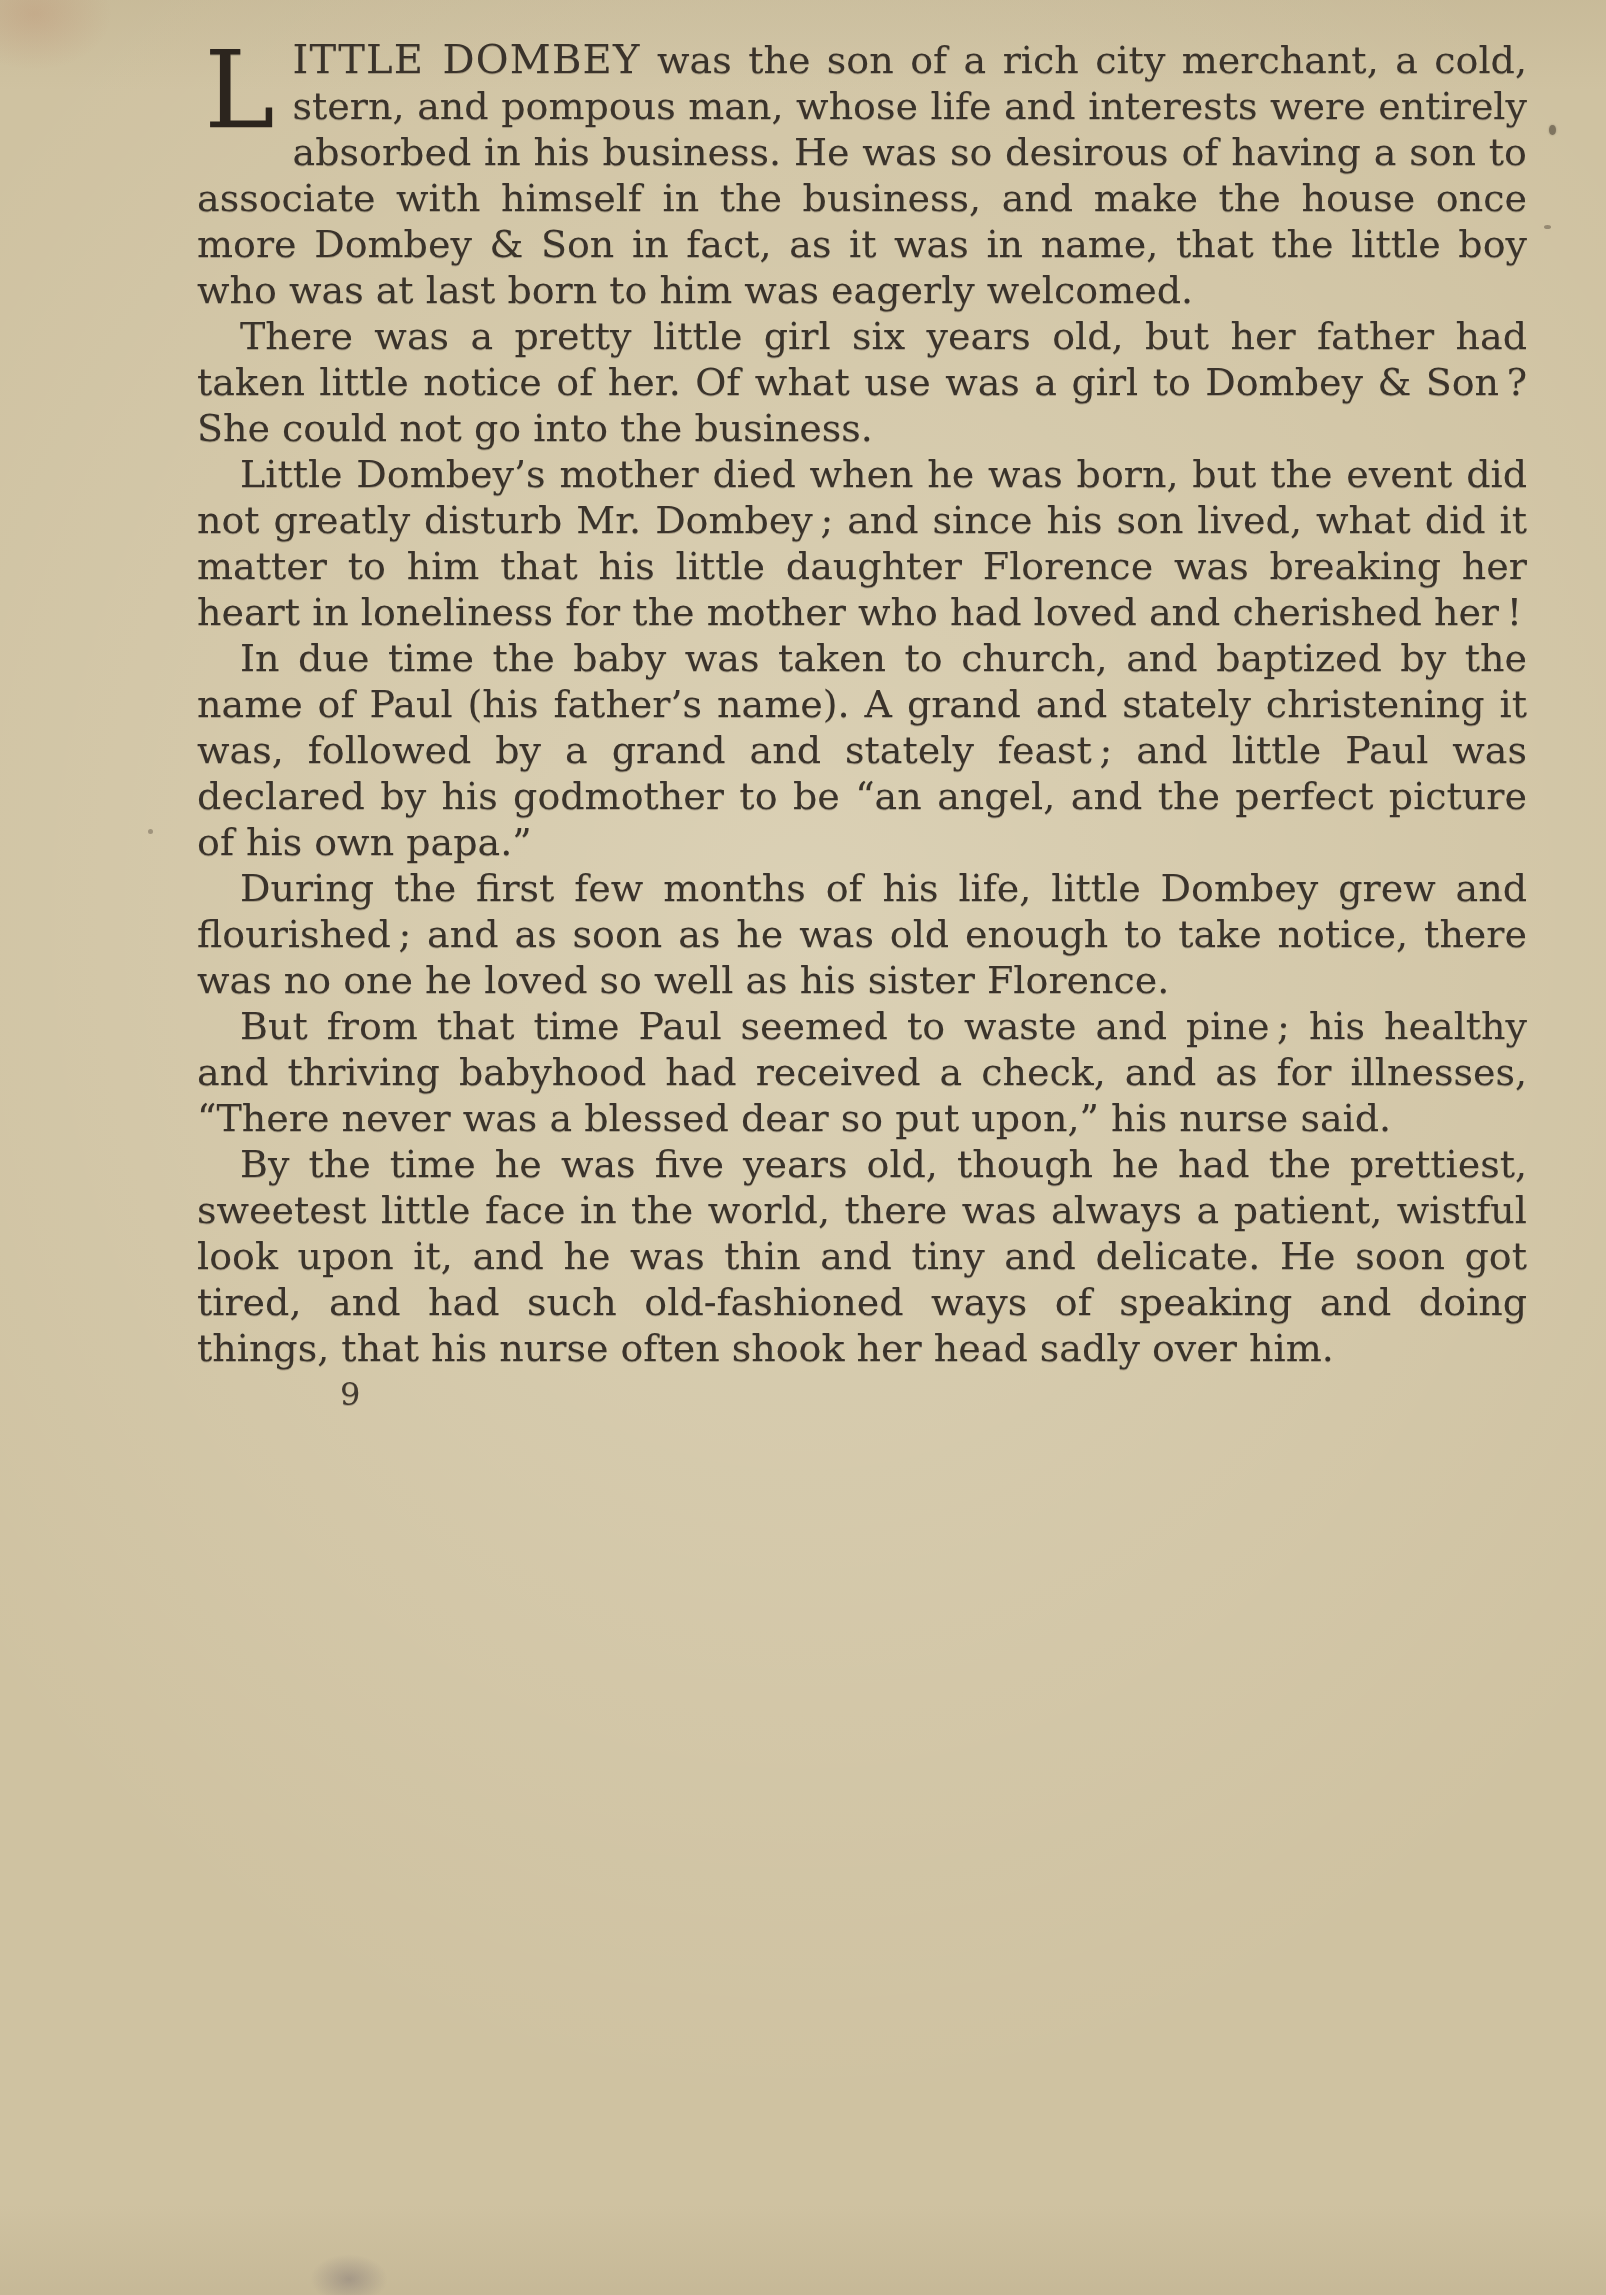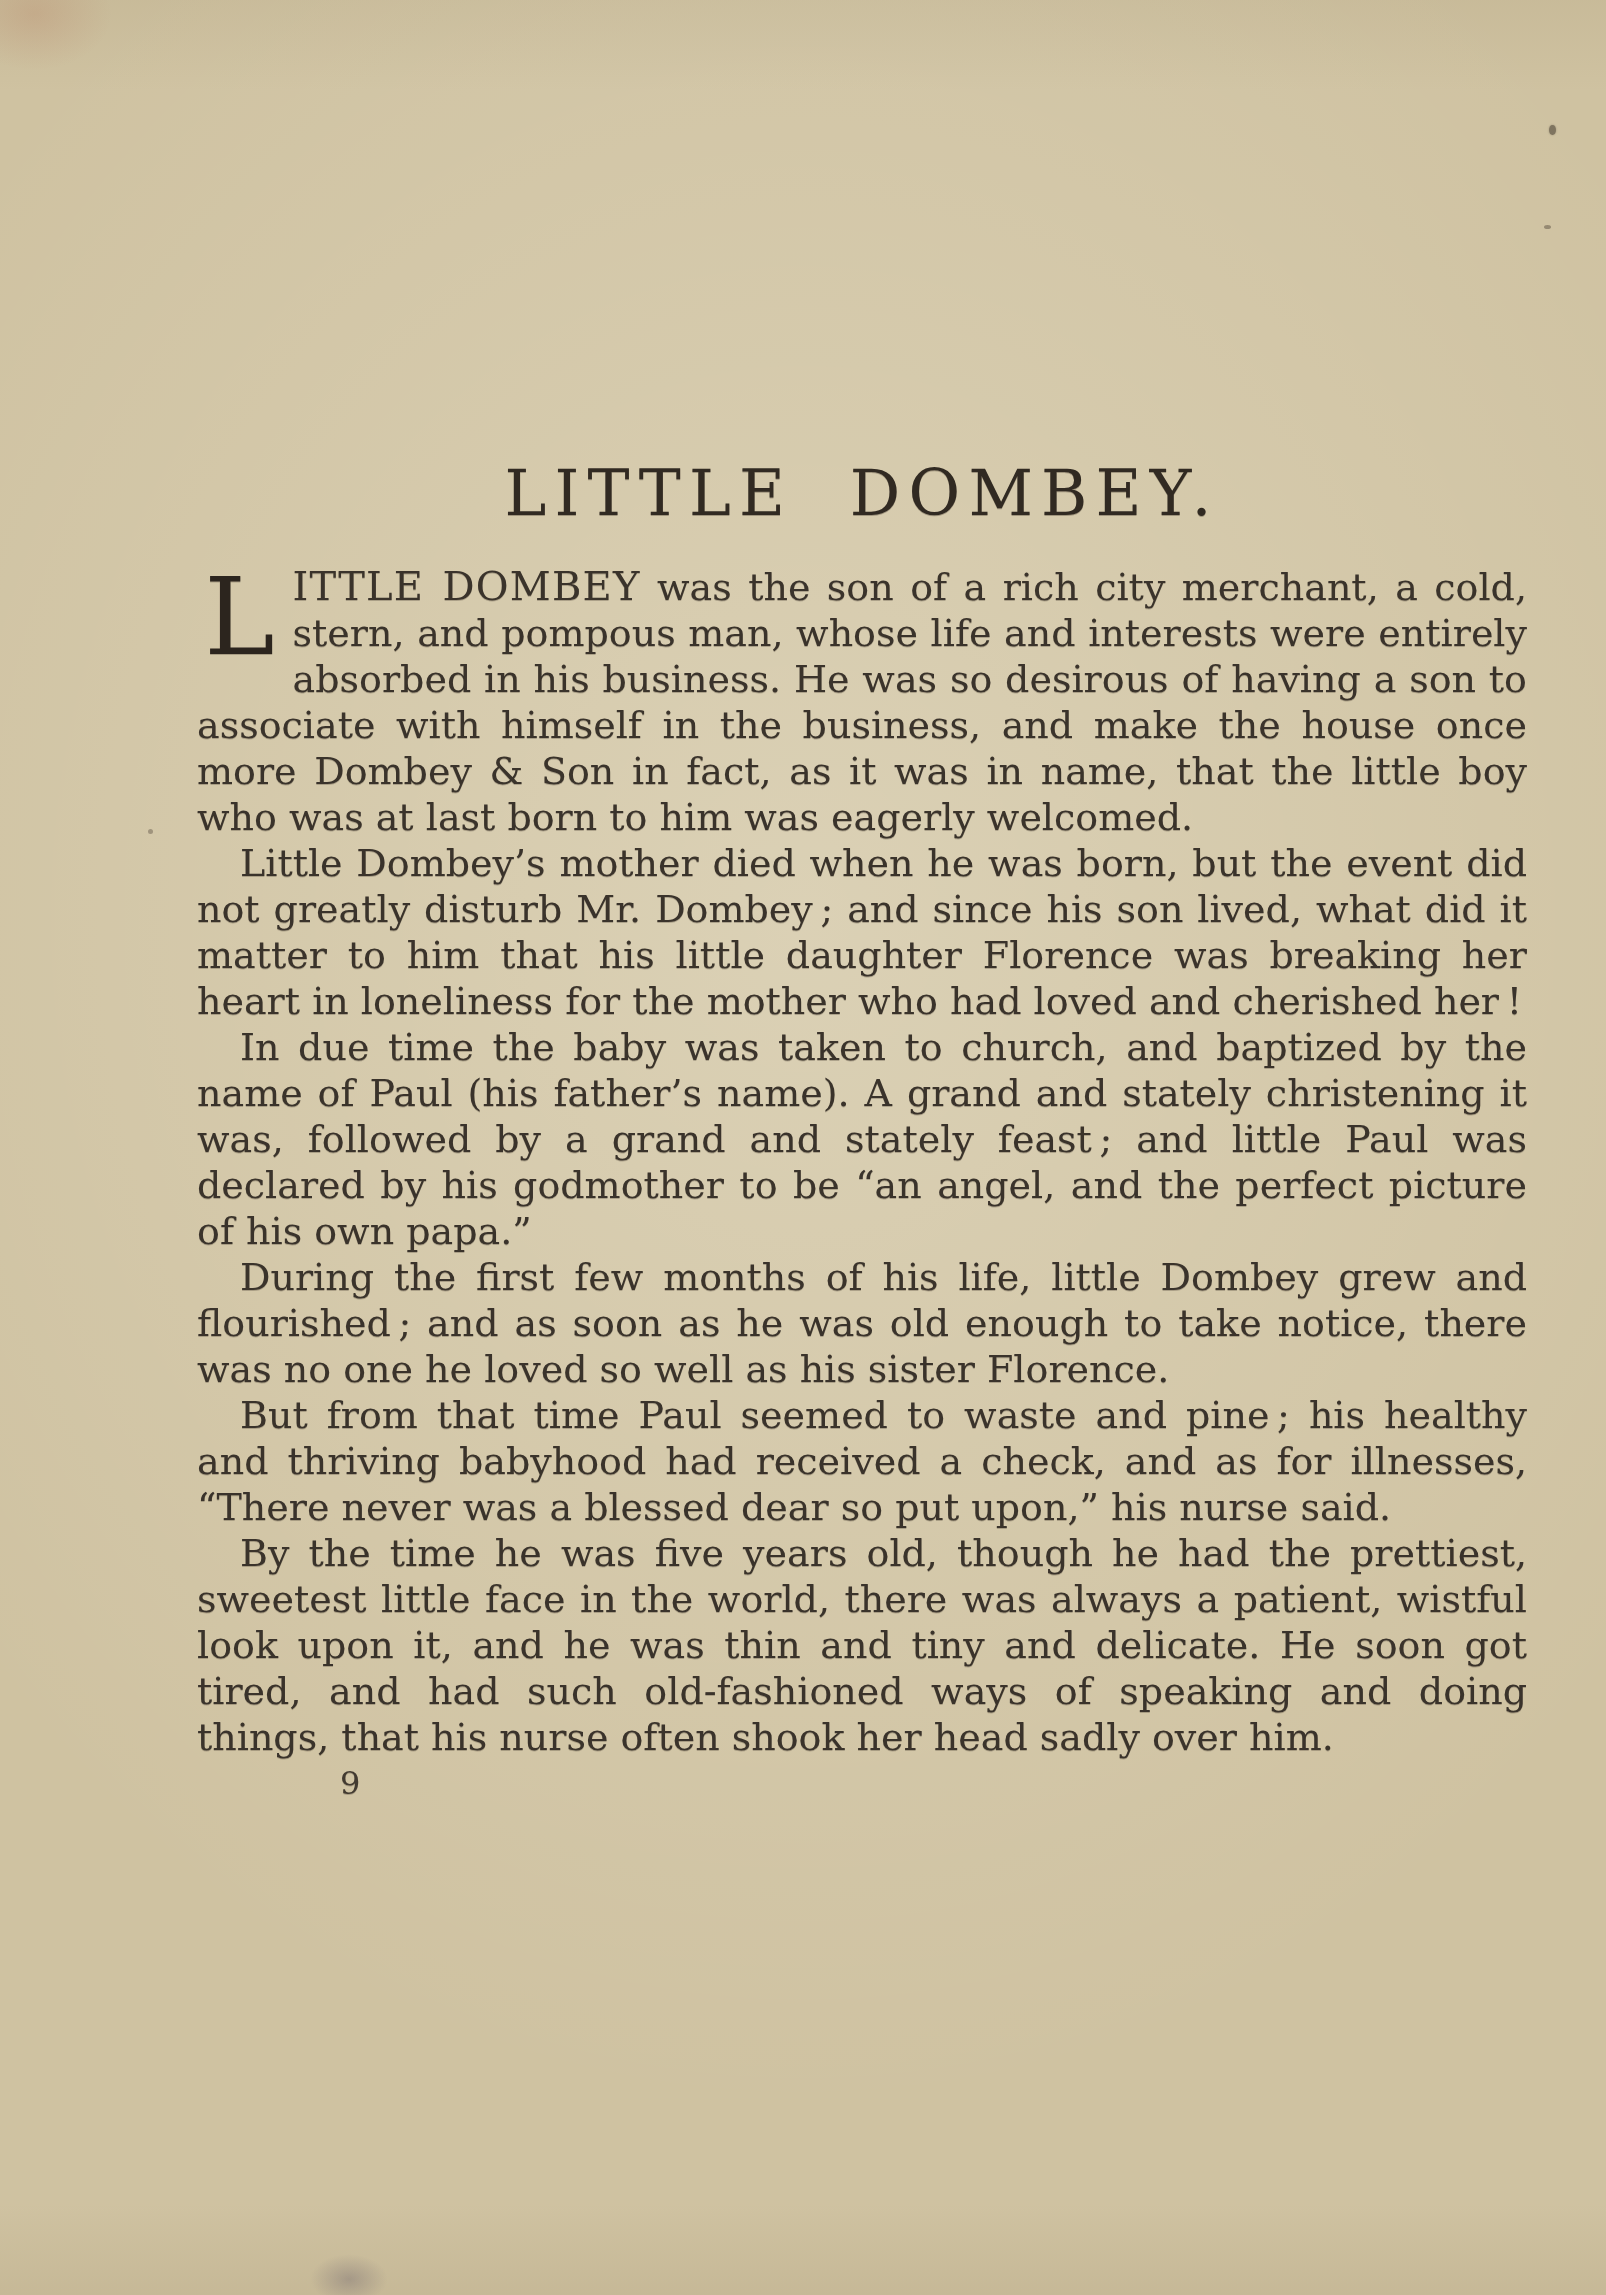--- a/index.html
+++ b/index.html
@@ -100,28 +100,28 @@
 <div class="page">
 
   <div class="artifact tinge-top-left"></div>
   <div class="artifact speck-1"></div>
   <div class="artifact speck-2"></div>
   <div class="artifact speck-3"></div>
   <div class="artifact smudge-bottom"></div>
 
   <div class="text-block">
 
-    <div class="title">LITTLE DOMBEY.</div>
 
     <div class="body-text">
 
       <p class="first">
         <span class="drop-cap">L</span><span class="lead-caps">ITTLE DOMBEY</span><span> was the son of a rich city merchant, a cold, stern, and pompous man, whose life and interests were entirely absorbed in his business. He was so desirous of having a son to associate with himself in the business, and make the house once more Dombey &amp; Son in fact, as it was in name, that the little boy who was at last born to him was eagerly welcomed.</span>
       </p>
 
+      <p>There was a pretty little girl six years old, but her father had taken little notice of her. Of what use was a girl to Dombey &amp; Son ? She could not go into the business.</p>
       <p>Little Dombey’s mother died when he was born, but the event did not greatly disturb Mr. Dombey ; and since his son lived, what did it matter to him that his little daughter Florence was breaking her heart in loneliness for the mother who had loved and cherished her !</p>
       <p>In due time the baby was taken to church, and baptized by the name of Paul (his father’s name). A grand and stately christening it was, followed by a grand and stately feast ; and little Paul was declared by his godmother to be “an angel, and the perfect picture of his own papa.”</p>
       <p>During the first few months of his life, little Dombey grew and flourished ; and as soon as he was old enough to take notice, there was no one he loved so well as his sister Florence.</p>
       <p>But from that time Paul seemed to waste and pine ; his healthy and thriving babyhood had received a check, and as for illnesses, “There never was a blessed dear so put upon,” his nurse said.</p>
       <p>By the time he was five years old, though he had the prettiest, sweetest little face in the world, there was always a patient, wistful look upon it, and he was thin and tiny and delicate. He soon got tired, and had such old-fashioned ways of speaking and doing things, that his nurse often shook her head sadly over him.</p>
 
       <div class="folio">9</div>
     </div>
 
   </div>

